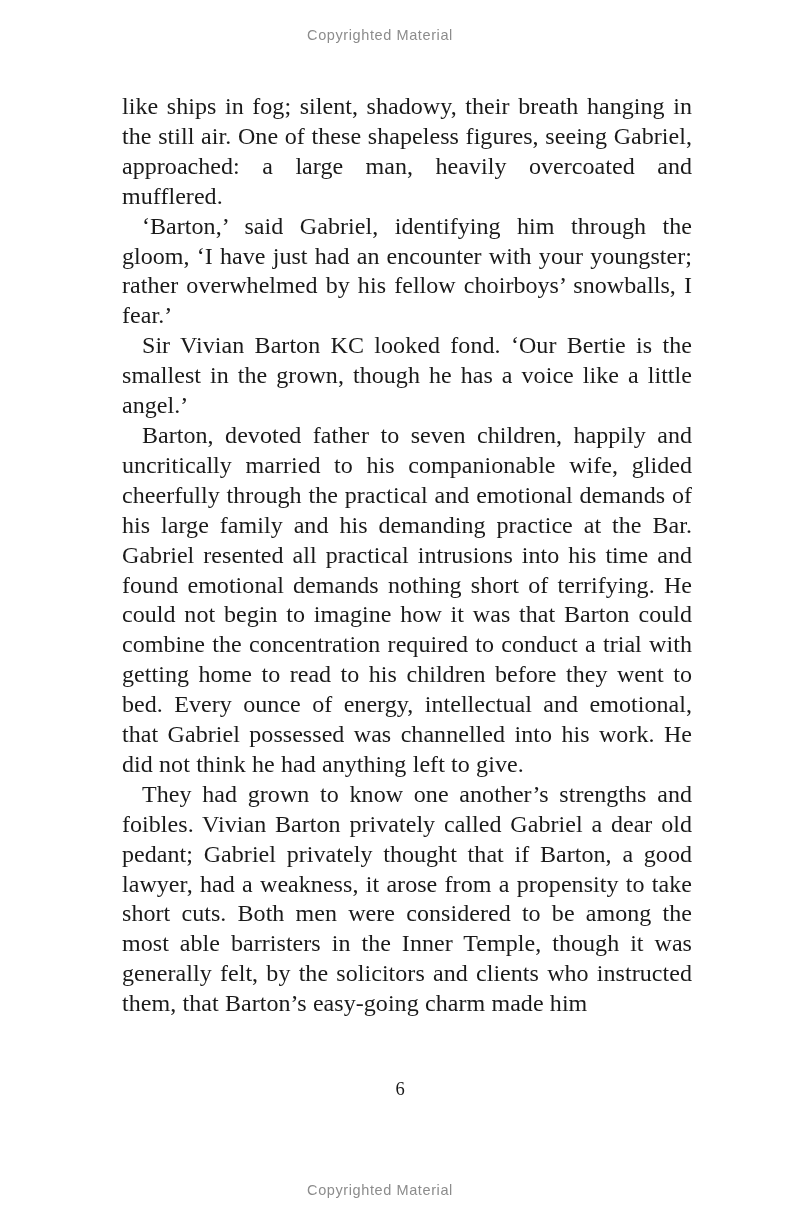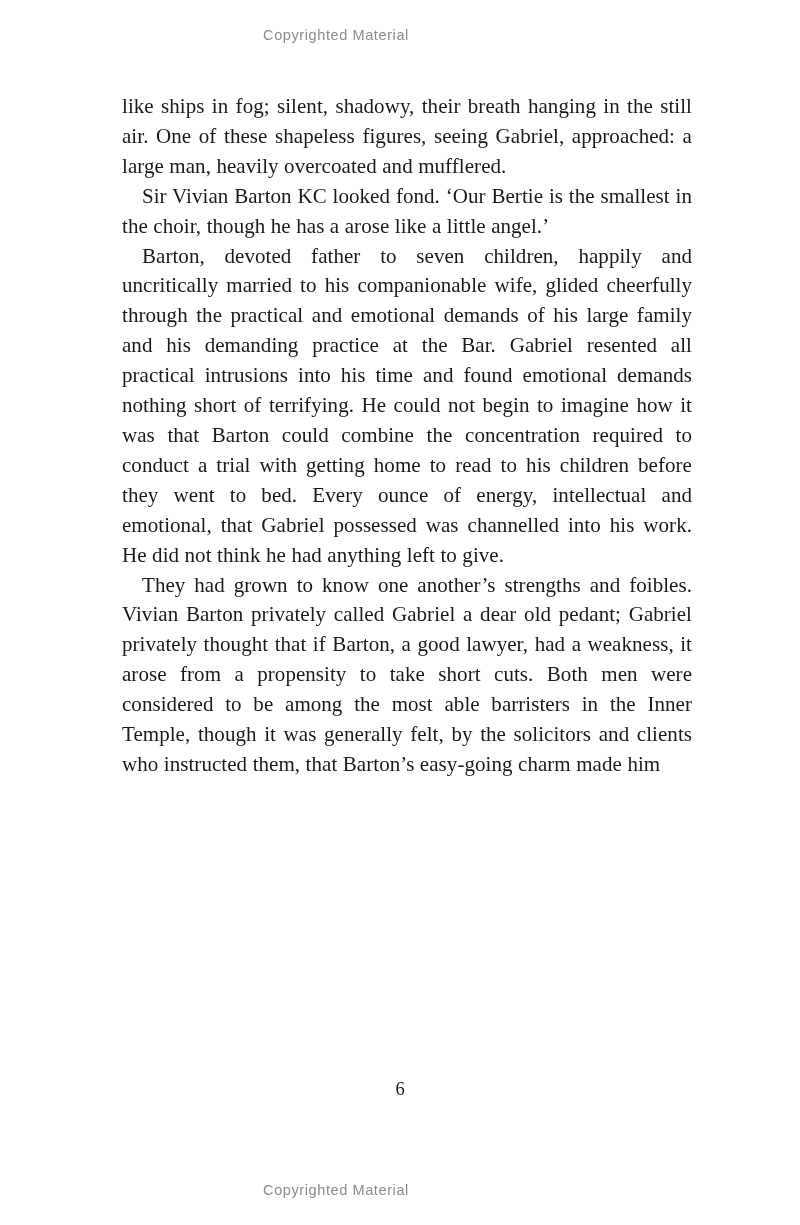--- a/index.html
+++ b/index.html
@@ -28,36 +28,37 @@
     position: absolute;
     left: 0;
     width: 672px;
     text-align: center;
     font-family: "Liberation Sans", "DejaVu Sans", sans-serif;
     font-size: 14.5px;
     letter-spacing: 0.6px;
     color: #8c8c8c;
     font-weight: 400;
     user-select: none;
+    padding-left: 44px;
   }
   .watermark-top { top: 27px; }
   .watermark-bottom { top: 1182px; }
 
   .text-block {
     position: absolute;
     left: 122px;
     top: 92px;
     width: 570px;
   }
 
   .para {
     margin: 0;
     text-align: justify;
     text-justify: inter-word;
-    font-size: 21px;
+    font-size: 24px;
     line-height: 29.9px;
     letter-spacing: 0.05px;
     word-spacing: 0.2px;
     hyphens: none;
   }
   .para.indent {
     text-indent: 20px;
   }
   
 
@@ -74,21 +75,22 @@
 </style>
 </head>
 <body>
 
 <div class="page">
 
   <div class="watermark watermark-top">Copyrighted Material</div>
 
   <div class="text-block">
     <p class="para">like ships in fog; silent, shadowy, their breath hanging in the still air. One of these shapeless figures, seeing Gabriel, approached: a large man, heavily overcoated and mufflered.</p>
-    <p class="para indent">Sir Vivian Barton KC looked fond. ‘Our Bertie is the smallest in the choir, though he has a arose like a little angel.’</p>
+    <p class="para indent">‘Barton,’ said Gabriel, identifying him through the gloom, ‘I have just had an encounter with your youngster; rather overwhelmed by his fellow choirboys’ snowballs, I fear.’</p>
+    <p class="para indent">Sir Vivian Barton KC looked fond. ‘Our Bertie is the smallest in the grown, though he has a voice like a little angel.’</p>
     <p class="para indent">Barton, devoted father to seven children, happily and uncritically married to his companionable wife, glided cheerfully through the practical and emotional demands of his large family and his demanding practice at the Bar. Gabriel resented all practical intrusions into his time and found emotional demands nothing short of terrifying. He could not begin to imagine how it was that Barton could combine the concentration required to conduct a trial with getting home to read to his children before they went to bed. Every ounce of energy, intellectual and emotional, that Gabriel possessed was channelled into his work. He did not think he had anything left to give.</p>
     <p class="para indent">They had grown to know one another’s strengths and foibles. Vivian Barton privately called Gabriel a dear old pedant; Gabriel privately thought that if Barton, a good lawyer, had a weakness, it arose from a propensity to take short cuts. Both men were considered to be among the most able barristers in the Inner Temple, though it was generally felt, by the solicitors and clients who instructed them, that Barton’s easy-going charm made him</p>
   </div>
 
   <div class="folio">6</div>
 
   <div class="watermark watermark-bottom">Copyrighted Material</div>
 
 </div>
 

